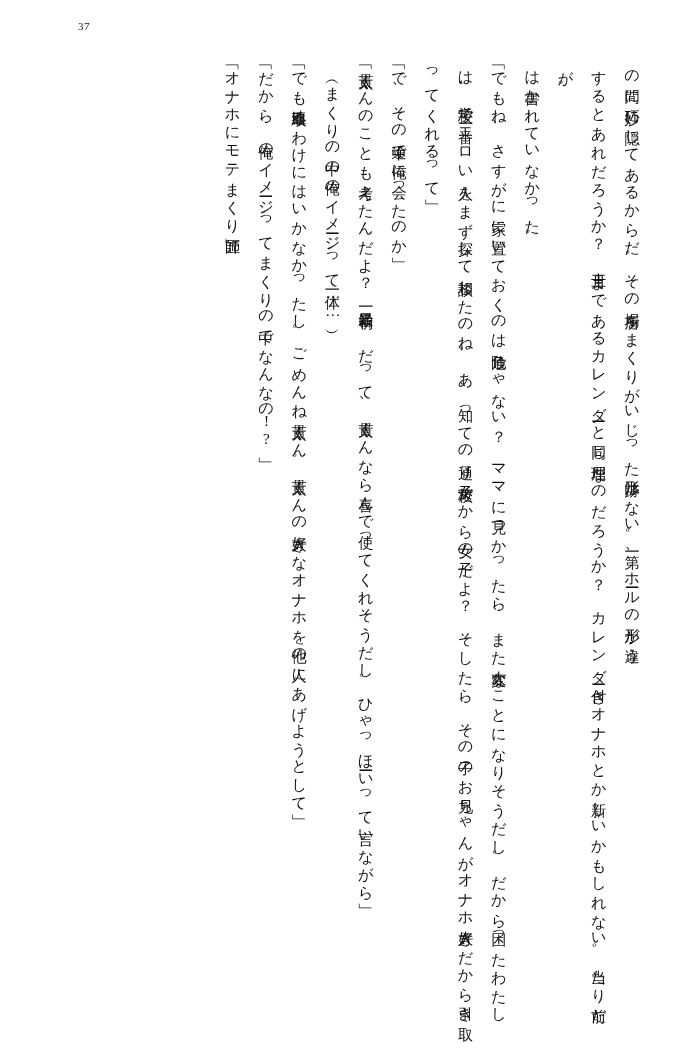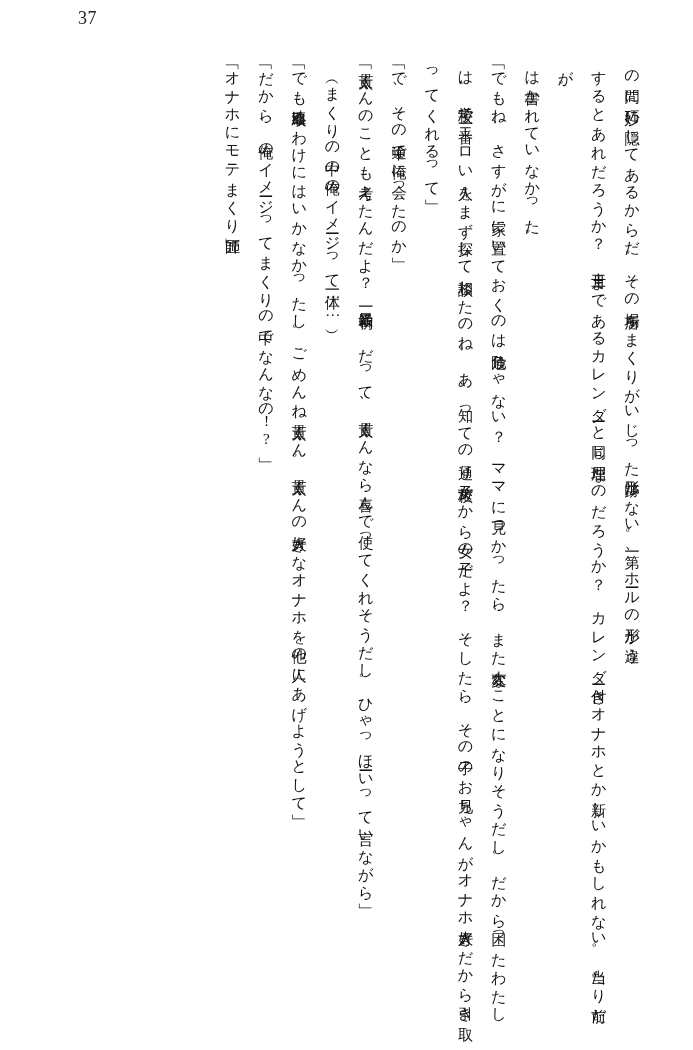--- a/index.html
+++ b/index.html
@@ -15,23 +15,23 @@
     position: relative;
     overflow: hidden;
   }
   .page {
     position: absolute;
     inset: 0;
     background: #ffffff;
   }
   .page-number {
     position: absolute;
-    top: 8px;
+    top: 20px;
     left: 78px;
-    font-size: 18px;
+    font-size: 11px;
     letter-spacing: 0.5px;
     color: #222;
     font-family: "Liberation Serif", "DejaVu Serif", serif;
   }
   .text-body {
     position: absolute;
     top: 60px;
     right: 44px;
     bottom: 34px;
     left: 48px;

